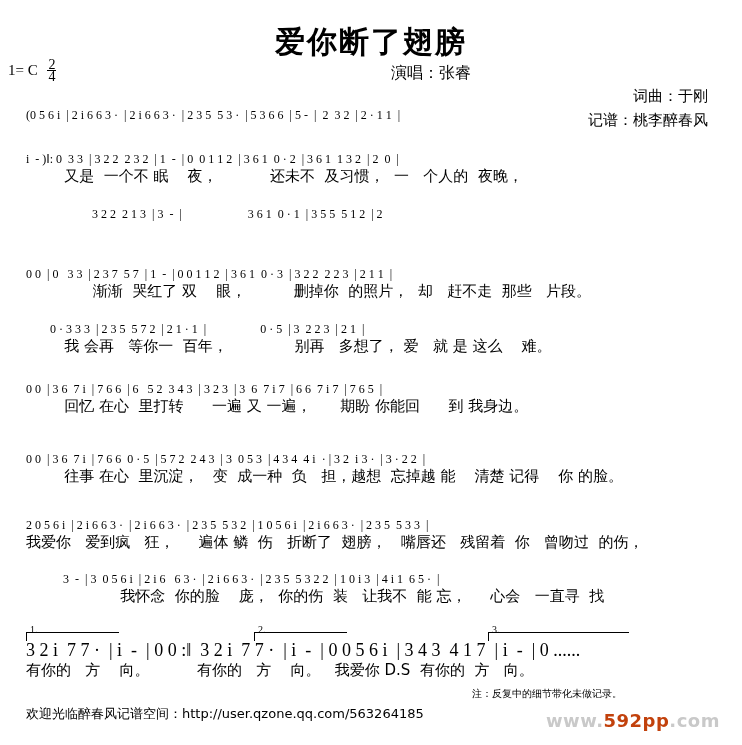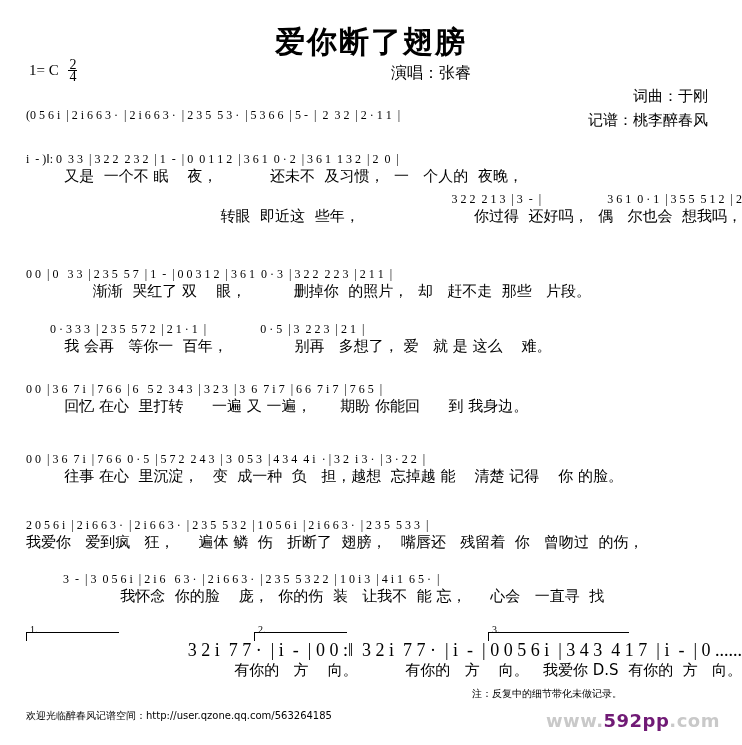--- a/index.html
+++ b/index.html
@@ -31,21 +31,21 @@
   }
   .credits{
     position:absolute;top:60px;right:34px;
     text-align:right;
     font-size:15px;
     font-family:"DejaVu Sans", sans-serif;
     line-height:24px;
     margin-top:24px;
   }
   .keysig{
-    position:absolute;top:60px;left:29px;
+    position:absolute;top:60px;left:8px;
     font-size:15px;
     font-family:"Liberation Serif", serif;
   }
   .keysig .frac{
     display:inline-block;
     vertical-align:middle;
     text-align:center;
     line-height:11px;
     font-size:14px;
     margin-left:6px;
@@ -68,37 +68,37 @@
     font-family:"DejaVu Sans", sans-serif;
     font-size:15px;
     white-space:pre;
     margin-left:26px;
     color:#000;
   }
   .notes.small{font-size:18px;}
 
   .footer-left{
     position:absolute;left:26px;bottom:22px;
-    font-size:10px;
+    font-size:13px;
     font-family:"DejaVu Sans", sans-serif;
   }
   .footer-note{
     position:absolute;right:120px;bottom:44px;
     font-size:10px;
     font-family:"DejaVu Sans", sans-serif;
   }
   .watermark{
     position:absolute;right:22px;bottom:14px;
     font-family:"DejaVu Sans", sans-serif;
     font-size:18px;
     font-weight:bold;
     color:#c9c9c9;
     letter-spacing:0.5px;
   }
-  .wm-red{color:#701a75;}
+  .wm-red{color:#c2410c;}
 </style>
 </head>
 <body>
 
 <div class="sheet">
 
   <div class="title">爱你断了翅膀</div>
 
   <div class="keysig">
     <span>1= C</span>
@@ -117,27 +117,26 @@
 
   <div class="row" style="top:108px;">
     <div class="notes">(0 5 6 i  | 2 i 6 6 3 ·  | 2 i 6 6 3 ·  | 2 3 5  5 3 ·  | 5 3 6 6  | 5 -  |  2  3 2  | 2 · 1 1  |</div>
   </div>
 
   <div class="row" style="top:152px;">
     <div class="notes">i  - )‖: 0  3 3  | 3 2 2  2 3 2  | 1  -  | 0  0 1 1 2  | 3 6 1  0 · 2  | 3 6 1  1 3 2  | 2  0  |</div>
     <div class="lyrics">        又是  一个不 眠    夜，           还未不  及习惯，  一   个人的  夜晚，</div>
   </div>
 
-  <div class="row" style="top:192px;text-align:right;">
+  <div class="row" style="top:207px;">
     <div class="notes">                      3 2 2  2 1 3  | 3  -  |                      3 6 1  0 · 1  | 3 5 5  5 1 2  | 2</div>
-    <div class="lyrics">        转眼  即近这  些年，                        你过得  还好吗，  偶   尔也会  想我吗，</div>
   </div>
 
   <div class="row" style="top:267px;">
-    <div class="notes">0 0  | 0   3 3  | 2 3 5  5 7  | 1  -  | 0 0 3 1 2  | 3 6 1  0 · 3  | 3 2 2  2 2 3  | 2 1 1  |</div>
+    <div class="notes">0 0  | 0   3 3  | 2 3 7  5 7  | 1  -  | 0 0 1 1 2  | 3 6 1  0 · 3  | 3 2 2  2 2 3  | 2 1 1  |</div>
     <div class="lyrics">              渐渐  哭红了 双    眼，          删掉你  的照片，  却   赶不走  那些   片段。</div>
   </div>
 
   <div class="row" style="top:322px;">
     <div class="notes">        0 · 3 3 3  | 2 3 5  5 7 2  | 2 1 · 1  |                  0 · 5  | 3  2 2 3  | 2 1  |</div>
     <div class="lyrics">        我 会再   等你一  百年，              别再   多想了， 爱   就 是 这么    难。</div>
   </div>
 
   <div class="row" style="top:382px;">
     <div class="notes">0 0  | 3 6  7 i  | 7 6 6  | 6   5 2  3 4 3  | 3 2 3  | 3  6  7 i 7  | 6 6  7 i 7  | 7 6 5  |</div>
@@ -152,21 +151,21 @@
   <div class="row" style="top:518px;">
     <div class="notes">2 0 5 6 i  | 2 i 6 6 3 ·  | 2 i 6 6 3 ·  | 2 3 5  5 3 2  | 1 0 5 6 i  | 2 i 6 6 3 ·  | 2 3 5  5 3 3  |</div>
     <div class="lyrics">我爱你   爱到疯   狂，     遍体 鳞  伤   折断了  翅膀，   嘴唇还   残留着  你   曾吻过  的伤，</div>
   </div>
 
   <div class="row" style="top:572px;padding-left:37px;">
     <div class="notes">3  -  | 3  0 5 6 i  | 2 i 6   6 3 ·  | 2 i 6 6 3 ·  | 2 3 5  5 3 2 2  | 1 0 i 3  | 4 i 1  6 5 ·  |</div>
     <div class="lyrics">            我怀念  你的脸    庞，  你的伤  装   让我不  能 忘，     心会   一直寻  找</div>
   </div>
 
-  <div class="row" style="top:640px;text-align:right;">
+  <div class="row" style="top:640px;">
     <div class="notes small">3 2 i  7 7 ·  | i  -  | 0 0 :‖  3 2 i  7 7 ·  | i  -  | 0 0 5 6 i  | 3 4 3  4 1 7  | i  -  | 0 ......</div>
     <div class="lyrics">有你的   方    向。          有你的   方    向。   我爱你 D.S  有你的  方   向。</div>
   </div>
 
   <div style="position:absolute;top:632px;left:26px;width:92px;border-top:1px solid #000;border-left:1px solid #000;height:8px;"></div>
   <div style="position:absolute;top:624px;left:30px;font-size:10px;">1.</div>
 
   <div style="position:absolute;top:632px;left:254px;width:92px;border-top:1px solid #000;border-left:1px solid #000;height:8px;"></div>
   <div style="position:absolute;top:624px;left:258px;font-size:10px;">2.</div>
 

